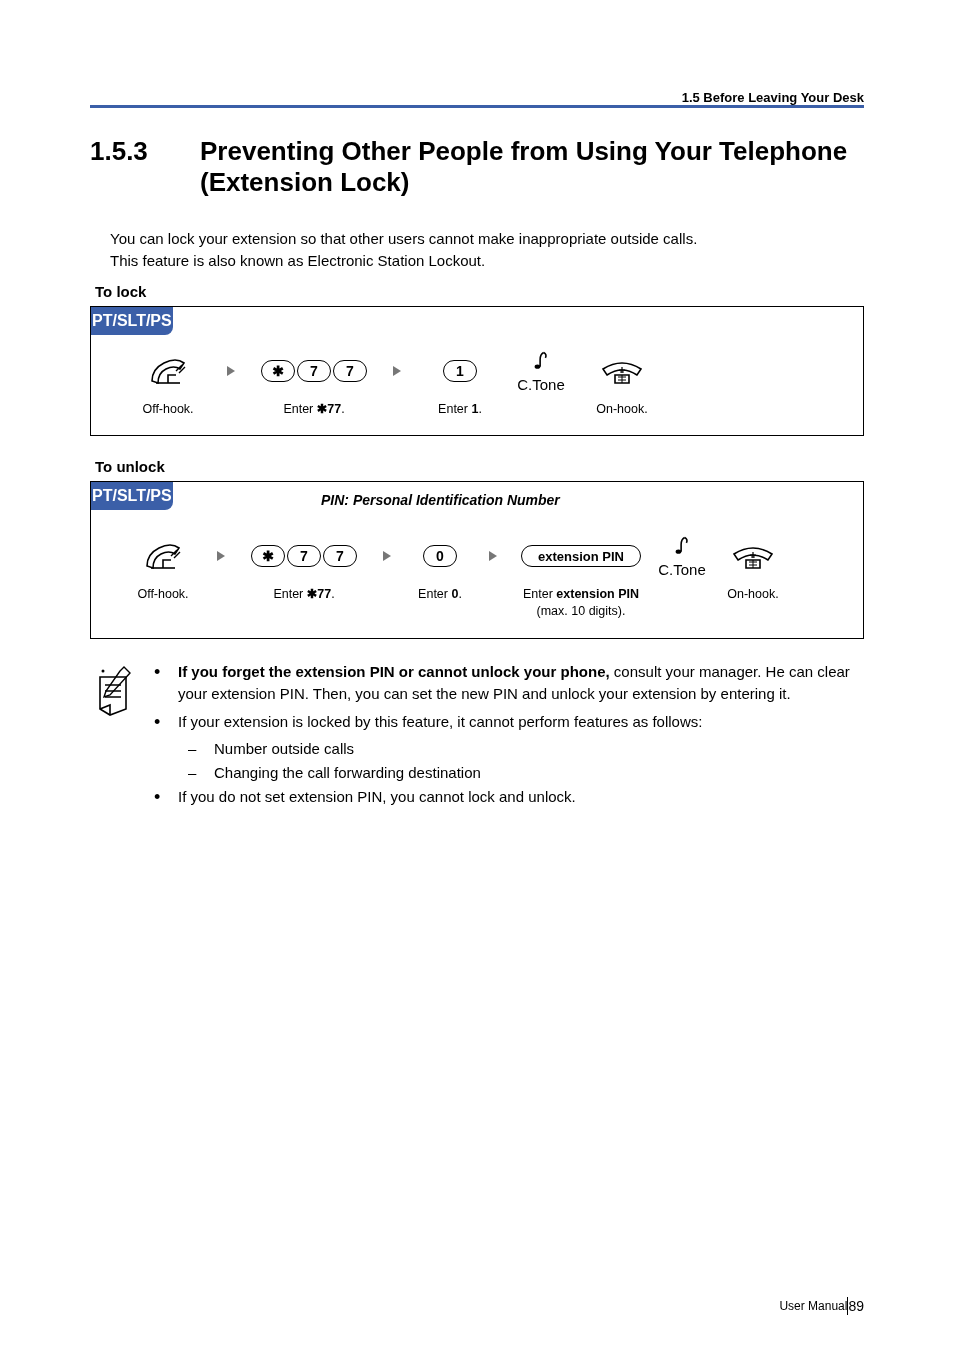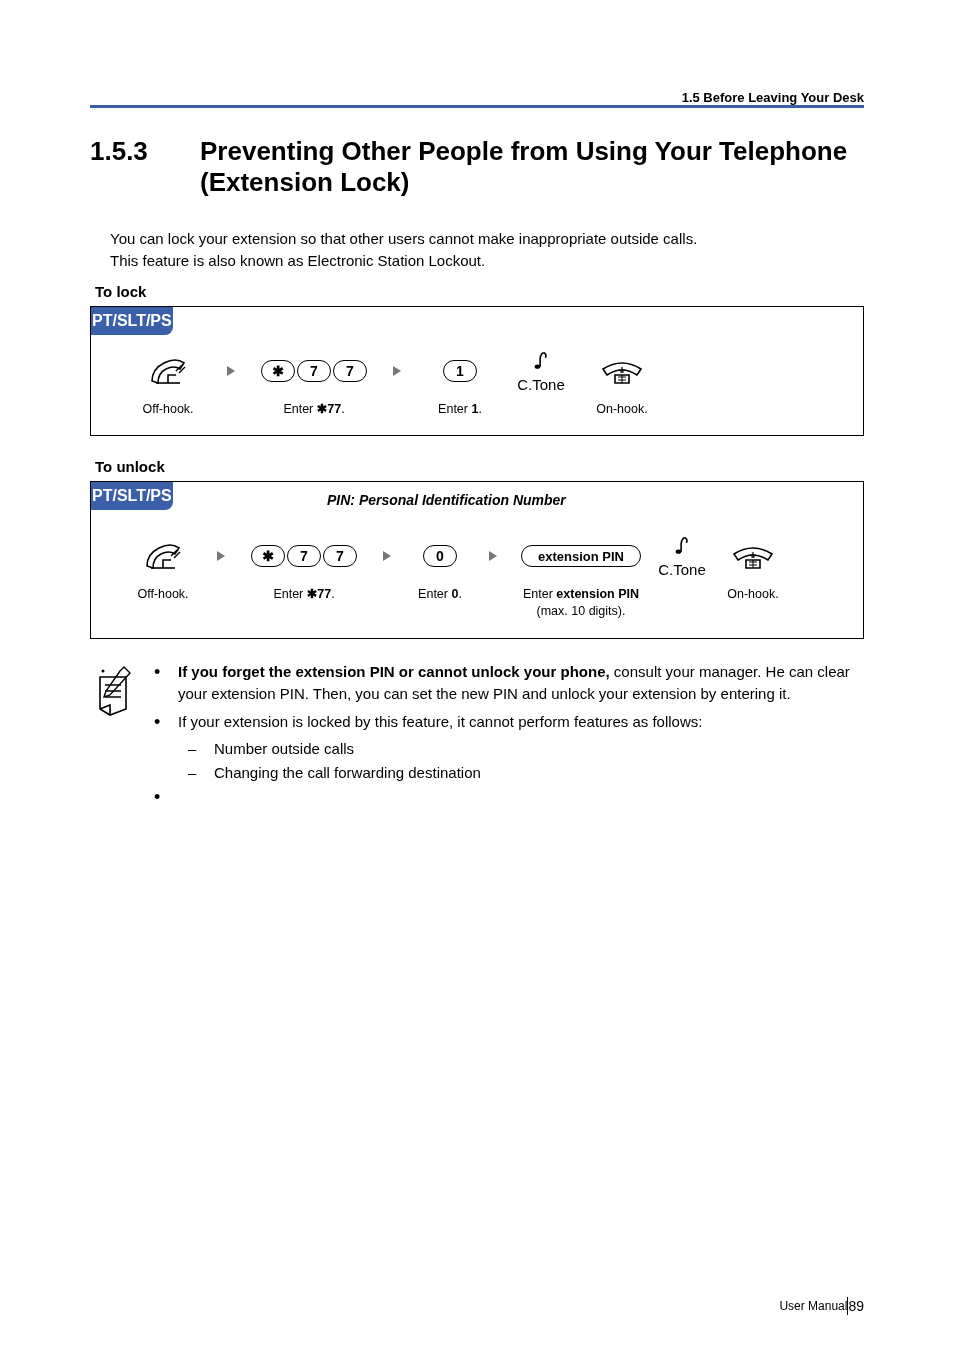--- a/index.html
+++ b/index.html
@@ -51,21 +51,21 @@
     font-size: 16px;
     padding: 5px 1px;
     border-radius: 0 0 8px 0;
   }
   .pin-note {
     font-style: italic;
     font-weight: bold;
     font-size: 14px;
     position: absolute;
     top: 10px;
-    left: 236px;
+    left: 230px;
   }
   .steps-row {
     display: flex;
     align-items: flex-start;
     gap: 6px;
     padding: 4px 18px 4px 18px;
   }
   .step {
     display: flex;
     flex-direction: column;
@@ -334,20 +334,21 @@
         <li class="dash-row">
           <span class="dash">–</span>
             <span>Number outside calls</span>
         </li>
         <li class="dash-row">
           <span class="dash">–</span>
             <span>Changing the call forwarding destination</span>
         </li>
         <li class="bul-row">
           <span class="bul">•</span>
+          <span>If you do not set extension PIN, you cannot lock and unlock.</span>
         </li>
       </ul>
     </div>
   </div>
 
   <div class="footer">
     <span>User Manual</span>
     <span class="sep"></span>
     <span class="pnum">89</span>
   </div>

